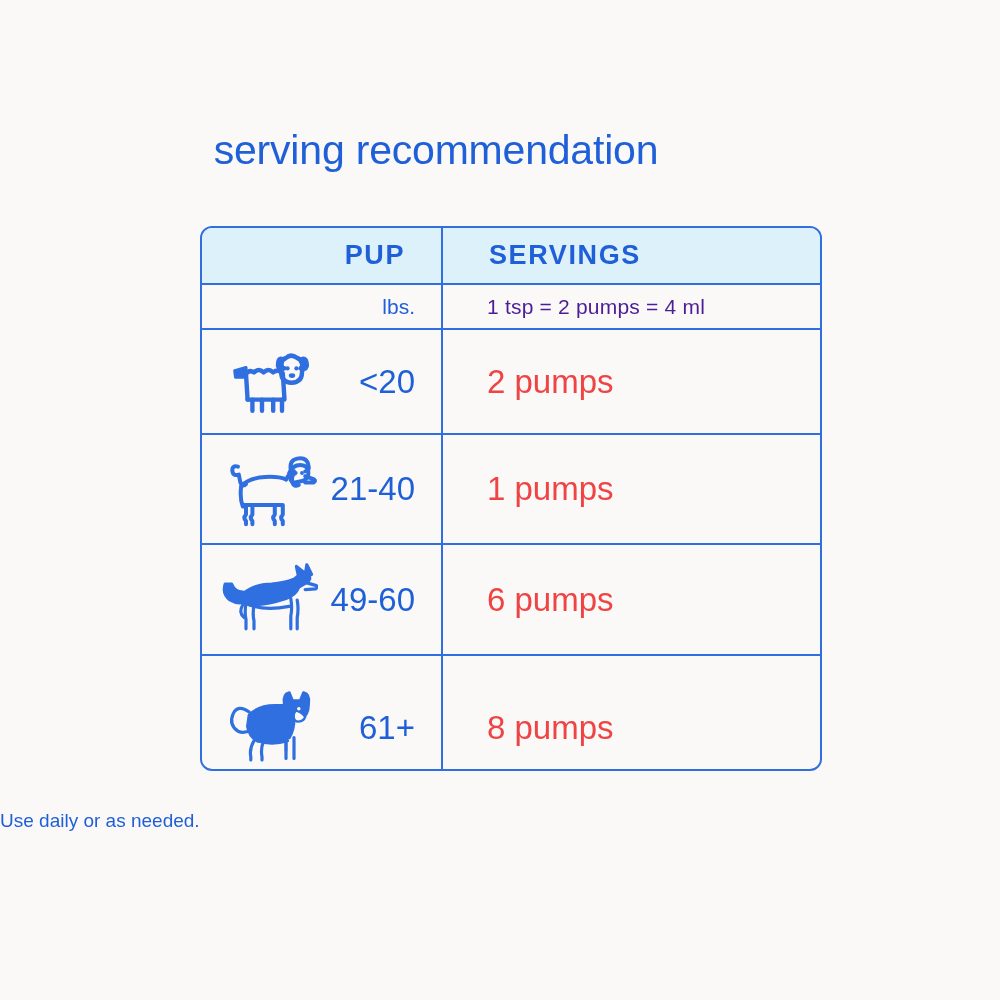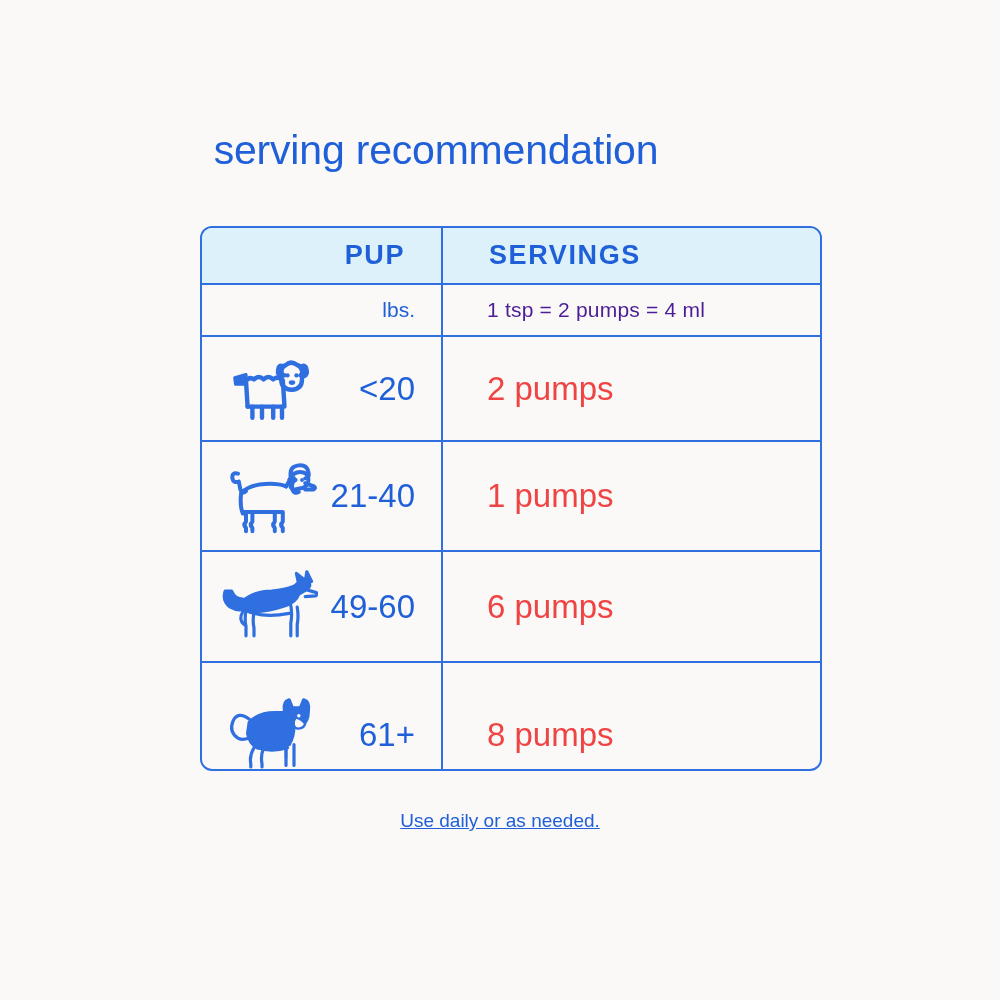--- a/index.html
+++ b/index.html
@@ -48,21 +48,21 @@
     display: flex;
     width: 100%;
     box-sizing: border-box;
   }
   .row.header {
     height: 57px;
     background: #ddf1fb;
     border-bottom: 2.5px solid #2f6fe0;
   }
   .row.sub {
-    height: 52px;
+    height: 45px;
     border-bottom: 2.5px solid #2f6fe0;
   }
   .row.data {
     border-bottom: 2.5px solid #2f6fe0;
   }
   .row.data.r1 { height: 105px; }
   .row.data.r2 { height: 110px; }
   .row.data.r3 { height: 111px; }
   .row.data.r4 { height: 144px; border-bottom: none; }
 
@@ -145,25 +145,23 @@
     font-size: 33px;
     font-weight: 500;
     color: #ef4444;
     letter-spacing: 0px;
   }
   .footer {
     position: absolute;
     left: 0;
     top: 810px;
     width: 1000px;
-    text-align: center;
     font-size: 19px;
     font-weight: 500;
     color: #1f5fd8;
-    text-decoration: underline;
   }
 </style>
 </head>
 <body>
 
 <div class="page">
 
   <div class="title">serving recommendation</div>
 
   <div class="table">

